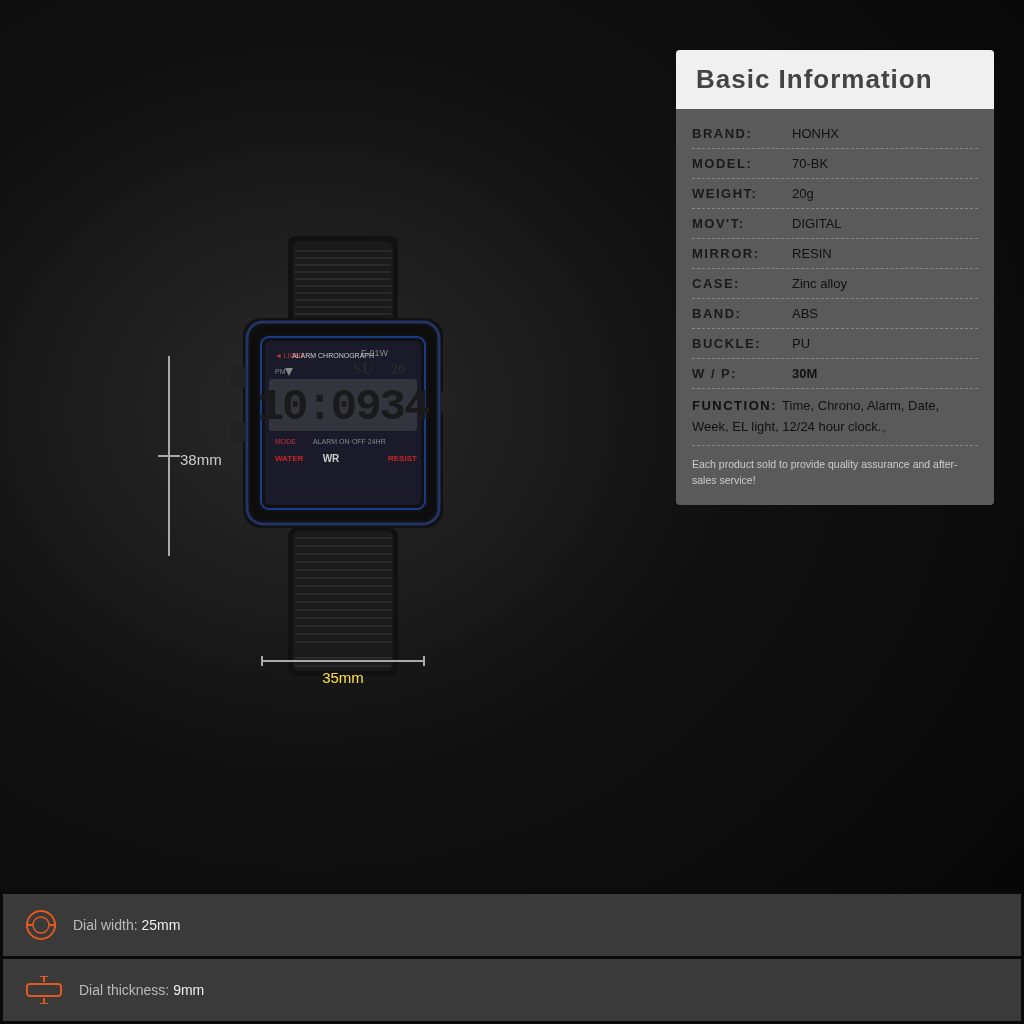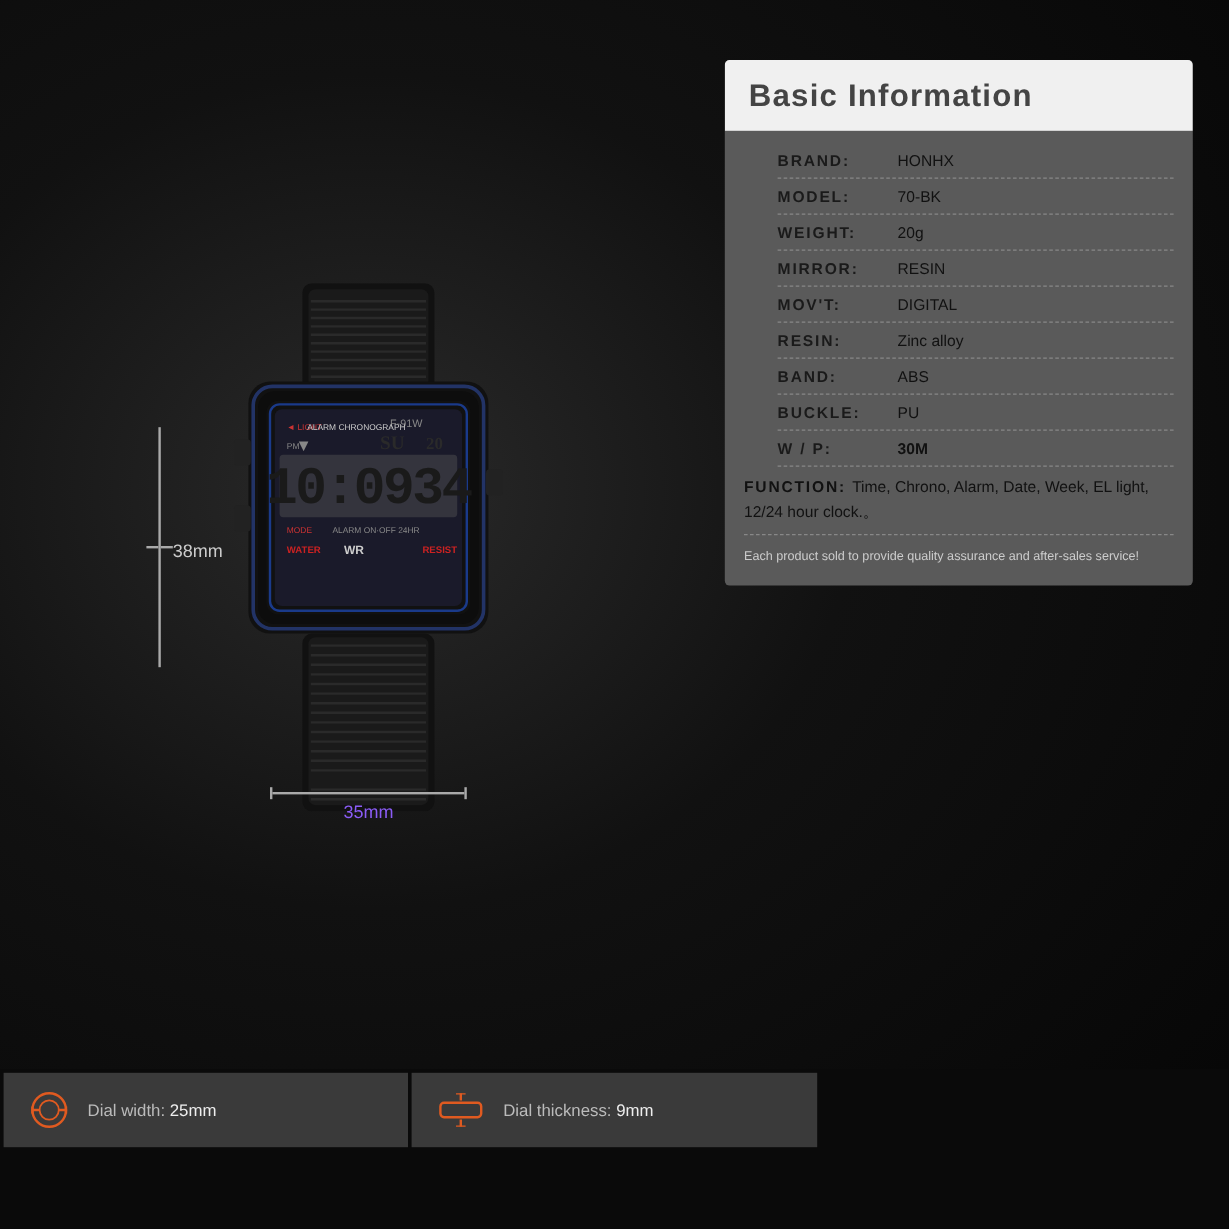--- a/index.html
+++ b/index.html
@@ -46,21 +46,21 @@
 
     .watch-container {
       position: relative;
       display: flex;
       flex-direction: column;
       align-items: center;
     }
 
     
     .info-card {
-      width: 390px;
+      width: 318px;
       background: #5a5a5a;
       border-radius: 4px;
       padding: 0;
       overflow: hidden;
       align-self: flex-start;
       margin-top: 10px;
     }
 
     .info-header {
       background: #f0f0f0;
@@ -76,21 +76,20 @@
 
     .info-body {
       padding: 10px 16px 12px 16px;
     }
 
     .info-row {
       display: flex;
       align-items: flex-end;
       padding: 7px 0;
       border-bottom: 1px dashed #888;
-      margin-left: 28px;
     }
     .info-row:last-of-type {
       border-bottom: none;
     }
 
     .info-key {
       font-size: 13px;
       font-weight: bold;
       color: #1a1a1a;
       letter-spacing: 1.5px;
@@ -116,21 +115,21 @@
     .info-note {
       padding: 10px 0 4px 0;
       font-size: 10.5px;
       color: #ccc;
       line-height: 1.6;
     }
 
     
     .bottom-bar {
       display: grid;
-      grid-template-columns: 1fr 1fr 1fr;
+      grid-template-columns: 1fr;
       grid-template-rows: 1fr 1fr;
       gap: 3px;
       padding: 3px;
       background: #0a0a0a;
       margin-top: auto;
     }
 
     .spec-cell {
       background: #3a3a3a;
       display: flex;
@@ -256,21 +255,21 @@
           <line x1="82" y1="422" x2="178" y2="422" stroke="#2a2a2a" stroke-width="2"></line>
           <line x1="82" y1="430" x2="178" y2="430" stroke="#2a2a2a" stroke-width="2"></line>
         </svg>
 
         <div style="position:absolute; bottom:-10px; left:50%; transform:translateX(-50%); display:flex; flex-direction:column; align-items:center; gap:3px;">
           <div style="display:flex;align-items:center;gap:0;">
             <div style="width:2px;height:10px;background:#aaa;"></div>
             <div style="width:160px;height:2px;background:#aaa;"></div>
             <div style="width:2px;height:10px;background:#aaa;"></div>
           </div>
-          <div style="color:#8b5cf6;font-size:15px;font-weight:500;">35mm</div>
+          <div style="color:#fde047;font-size:15px;font-weight:500;">35mm</div>
         </div>
 
       </div>
     </div>
 
     <div class="info-card">
       <div class="info-header">
         <div class="info-header-title">Basic Information</div>
       </div>
       <div class="info-body">
@@ -281,29 +280,29 @@
         </div>
         <div class="info-row">
           <span class="info-key">MODEL:</span>
           <span class="info-val">70-BK</span>
         </div>
         <div class="info-row">
           <span class="info-key">WEIGHT:</span>
           <span class="info-val">20g</span>
         </div>
         <div class="info-row">
+          <span class="info-key">MOV'T:</span>
+          <span class="info-val">DIGITAL</span>
+        </div>
+        <div class="info-row">
           <span class="info-key">MIRROR:</span>
           <span class="info-val">RESIN</span>
         </div>
         <div class="info-row">
-          <span class="info-key">MOV'T:</span>
-          <span class="info-val">DIGITAL</span>
-        </div>
-        <div class="info-row">
-          <span class="info-key">RESIN:</span>
+          <span class="info-key">CASE:</span>
           <span class="info-val">Zinc alloy</span>
         </div>
         <div class="info-row">
           <span class="info-key">BAND:</span>
           <span class="info-val">ABS</span>
         </div>
         <div class="info-row">
           <span class="info-key">BUCKLE:</span>
           <span class="info-val">PU</span>
         </div>

